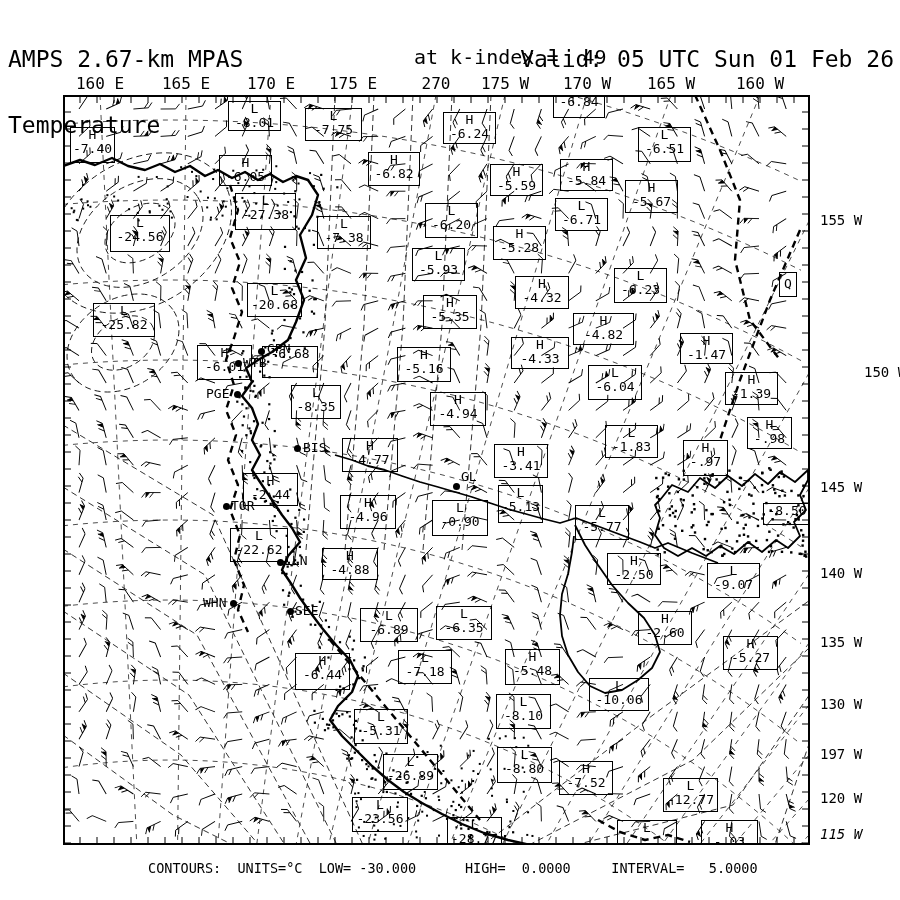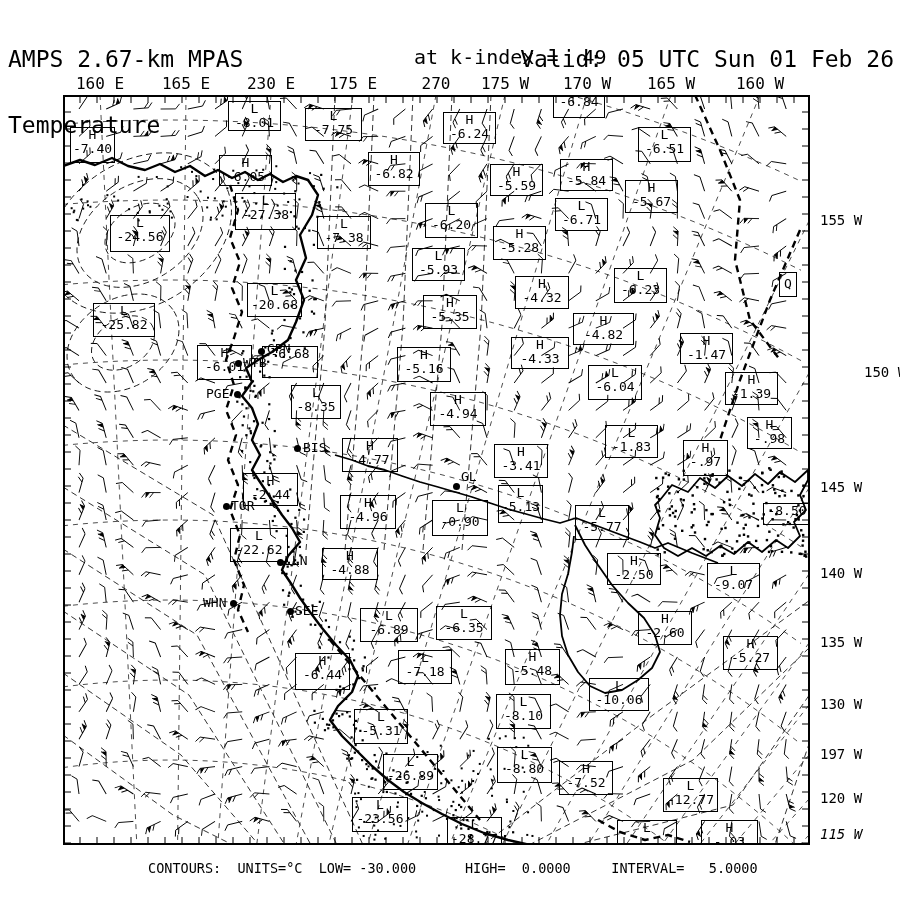--- a/index.html
+++ b/index.html
@@ -3197,21 +3197,21 @@
         <path d="M0,0 L15,0 M15,0 L19,-5"></path>
       </g>
     </svg>
   
 <div class="marker" style="left: 7px; top: 32px; width: 45px; height: 36px;"><div class="ml">H</div><div class="mv">-7.40</div></div><div class="marker" style="left: 165px; top: 6px; width: 53px; height: 30px;"><div class="ml">L</div><div class="mv">-8.01</div></div><div class="marker" style="left: 242px; top: 13px; width: 57px; height: 33px;"><div class="ml">L</div><div class="mv">-7.75</div></div><div class="marker" style="left: 380px; top: 17px; width: 53px; height: 32px;"><div class="ml">H</div><div class="mv">-6.24</div></div><div class="marker" style="left: 490px; top: 0px; width: 52px; height: 23px; border-top: none;"><div class="mv">-6.84</div></div><div class="marker" style="left: 575px; top: 32px; width: 53px; height: 35px;"><div class="ml">L</div><div class="mv">-6.51</div></div><div class="marker" style="left: 156px; top: 60px; width: 53px; height: 31px;"><div class="ml">H</div><div class="mv">-6.05</div></div><div class="marker" style="left: 305px; top: 57px; width: 52px; height: 34px;"><div class="ml">H</div><div class="mv">-6.82</div></div><div class="marker" style="left: 427px; top: 69px; width: 53px; height: 32px;"><div class="ml">H</div><div class="mv">-5.59</div></div><div class="marker" style="left: 497px; top: 64px; width: 53px; height: 32px;"><div class="ml">H</div><div class="mv">-5.84</div></div><div class="marker" style="left: 562px; top: 85px; width: 53px; height: 33px;"><div class="ml">H</div><div class="mv">-5.67</div></div><div class="marker" style="left: 492px; top: 103px; width: 53px; height: 33px;"><div class="ml">L</div><div class="mv">-6.71</div></div><div class="marker" style="left: 172px; top: 98px; width: 61px; height: 37px;"><div class="ml">L</div><div class="mv">-27.38</div></div><div class="marker" style="left: 47px; top: 120px; width: 60px; height: 37px;"><div class="ml">L</div><div class="mv">-24.56</div></div><div class="marker" style="left: 254px; top: 121px; width: 54px; height: 33px;"><div class="ml">L</div><div class="mv">-7.38</div></div><div class="marker" style="left: 362px; top: 108px; width: 53px; height: 35px;"><div class="ml">L</div><div class="mv">-6.20</div></div><div class="marker" style="left: 430px; top: 131px; width: 53px; height: 34px;"><div class="ml">H</div><div class="mv">-5.28</div></div><div class="marker" style="left: 349px; top: 153px; width: 53px; height: 33px;"><div class="ml">L</div><div class="mv">-5.93</div></div><div class="marker" style="left: 452px; top: 181px; width: 54px; height: 33px;"><div class="ml">H</div><div class="mv">-4.32</div></div><div class="marker" style="left: 360px; top: 200px; width: 54px; height: 34px;"><div class="ml">H</div><div class="mv">-5.35</div></div><div class="marker" style="left: 551px; top: 173px; width: 53px; height: 35px;"><div class="ml">L</div><div class="mv">-6.23</div></div><div class="marker" style="left: 184px; top: 188px; width: 55px; height: 34px;"><div class="ml">L</div><div class="mv">-20.68</div></div><div class="marker" style="left: 30px; top: 208px; width: 62px; height: 34px;"><div class="ml">L</div><div class="mv">-25.82</div></div><div class="marker" style="left: 510px; top: 218px; width: 61px; height: 32px;"><div class="ml">H</div><div class="mv">-4.82</div></div><div class="marker" style="left: 617px; top: 238px; width: 53px; height: 31px;"><div class="ml">H</div><div class="mv">-1.47</div></div><div class="marker" style="left: 134px; top: 250px; width: 55px; height: 35px;"><div class="ml">H</div><div class="mv">-6.01</div></div><div class="marker" style="left: 199px; top: 251px; width: 56px; height: 32px;"><div class="mv">-6.68</div></div><div class="marker" style="left: 334px; top: 252px; width: 54px; height: 35px;"><div class="ml">H</div><div class="mv">-5.16</div></div><div class="marker" style="left: 448px; top: 242px; width: 58px; height: 32px;"><div class="ml">H</div><div class="mv">-4.33</div></div><div class="marker" style="left: 525px; top: 270px; width: 54px; height: 35px;"><div class="ml">L</div><div class="mv">-6.04</div></div><div class="marker" style="left: 662px; top: 277px; width: 53px; height: 33px;"><div class="ml">H</div><div class="mv">-1.39</div></div><div class="marker" style="left: 228px; top: 290px; width: 50px; height: 34px;"><div class="ml">L</div><div class="mv">-8.35</div></div><div class="marker" style="left: 367px; top: 297px; width: 56px; height: 34px;"><div class="ml">H</div><div class="mv">-4.94</div></div><div class="marker" style="left: 684px; top: 322px; width: 45px; height: 32px;"><div class="ml">H</div><div class="mv">-.98</div></div><div class="marker" style="left: 542px; top: 330px; width: 53px; height: 33px;"><div class="ml">L</div><div class="mv">-1.83</div></div><div class="marker" style="left: 279px; top: 343px; width: 56px; height: 34px;"><div class="ml">H</div><div class="mv">-4.77</div></div><div class="marker" style="left: 431px; top: 349px; width: 54px; height: 34px;"><div class="ml">H</div><div class="mv">-3.41</div></div><div class="marker" style="left: 620px; top: 345px; width: 45px; height: 36px;"><div class="ml">H</div><div class="mv">-.97</div></div><div class="marker" style="left: 180px; top: 378px; width: 55px; height: 33px;"><div class="ml">H</div><div class="mv">-2.44</div></div><div class="marker" style="left: 435px; top: 390px; width: 45px; height: 38px;"><div class="ml">L</div><div class="mv">-5.13</div></div><div class="marker" style="left: 277px; top: 400px; width: 56px; height: 34px;"><div class="ml">H</div><div class="mv">-4.96</div></div><div class="marker" style="left: 369px; top: 405px; width: 56px; height: 36px;"><div class="ml">L</div><div class="mv">-0.90</div></div><div class="marker" style="left: 700px; top: 408px; width: 47px; height: 22px; border-right: none;"><div class="mv">-8.50</div></div><div class="marker" style="left: 512px; top: 410px; width: 54px; height: 35px;"><div class="ml">L</div><div class="mv">-5.77</div></div><div class="marker" style="left: 167px; top: 433px; width: 58px; height: 34px;"><div class="ml">L</div><div class="mv">-22.62</div></div><div class="marker" style="left: 259px; top: 453px; width: 56px; height: 32px;"><div class="ml">H</div><div class="mv">-4.88</div></div><div class="marker" style="left: 544px; top: 458px; width: 54px; height: 32px;"><div class="ml">H</div><div class="mv">-2.50</div></div><div class="marker" style="left: 644px; top: 468px; width: 53px; height: 35px;"><div class="ml">L</div><div class="mv">-9.07</div></div><div class="marker" style="left: 297px; top: 513px; width: 58px; height: 34px;"><div class="ml">L</div><div class="mv">-6.89</div></div><div class="marker" style="left: 373px; top: 511px; width: 56px; height: 34px;"><div class="ml">L</div><div class="mv">-6.35</div></div><div class="marker" style="left: 575px; top: 516px; width: 54px; height: 34px;"><div class="ml">H</div><div class="mv">-2.60</div></div><div class="marker" style="left: 660px; top: 541px; width: 55px; height: 34px;"><div class="ml">H</div><div class="mv">-5.27</div></div><div class="marker" style="left: 335px; top: 555px; width: 54px; height: 34px;"><div class="ml">L</div><div class="mv">-7.18</div></div><div class="marker" style="left: 442px; top: 554px; width: 55px; height: 36px;"><div class="ml">H</div><div class="mv">-5.48</div></div><div class="marker" style="left: 232px; top: 558px; width: 55px; height: 37px;"><div class="ml">H</div><div class="mv">-6.44</div></div><div class="marker" style="left: 526px; top: 583px; width: 60px; height: 33px;"><div class="ml">L</div><div class="mv">-10.06</div></div><div class="marker" style="left: 433px; top: 599px; width: 55px; height: 35px;"><div class="ml">L</div><div class="mv">-8.10</div></div><div class="marker" style="left: 291px; top: 614px; width: 54px; height: 35px;"><div class="ml">L</div><div class="mv">-5.31</div></div><div class="marker" style="left: 434px; top: 652px; width: 55px; height: 36px;"><div class="ml">L</div><div class="mv">-8.80</div></div><div class="marker" style="left: 320px; top: 659px; width: 55px; height: 36px;"><div class="ml">L</div><div class="mv">-26.89</div></div><div class="marker" style="left: 496px; top: 666px; width: 54px; height: 34px;"><div class="ml">H</div><div class="mv">-7.52</div></div><div class="marker" style="left: 600px; top: 683px; width: 55px; height: 34px;"><div class="ml">L</div><div class="mv">-12.77</div></div><div class="marker" style="left: 289px; top: 702px; width: 56px; height: 35px;"><div class="ml">L</div><div class="mv">-23.56</div></div><div class="marker" style="left: 384px; top: 722px; width: 55px; height: 28px; border-bottom: none;"><div class="ml">L</div><div class="mv">-28.77</div></div><div class="marker" style="left: 554px; top: 725px; width: 60px; height: 25px; border-bottom: none;"><div class="ml">L</div></div><div class="marker" style="left: 638px; top: 725px; width: 57px; height: 25px; border-bottom: none;"><div class="ml">H</div><div class="mv">-.03</div></div><div class="marker" style="left: 716px; top: 177px; width: 18px; height: 25px;"><div class="ml" style="line-height: 21px;">Q</div></div><div class="station" style="left: 204px; top: 246px;">GPN</div><div class="dot" style="left: 195px; top: 253px;"></div><div class="station" style="left: 180px; top: 260px;">WTB</div><div class="dot" style="left: 172px; top: 265px;"></div><div class="station" style="left: 143px; top: 291px;">PGE</div><div class="dot" style="left: 171px; top: 296px;"></div><div class="station" style="left: 240px; top: 345px;">BIS</div><div class="dot" style="left: 231px; top: 350px;"></div><div class="station" style="left: 168px; top: 403px;">TOR</div><div class="dot" style="left: 160px; top: 408px;"></div><div class="station" style="left: 221px; top: 458px;">LLN</div><div class="dot" style="left: 214px; top: 464px;"></div><div class="station" style="left: 140px; top: 500px;">WHN</div><div class="dot" style="left: 167px; top: 505px;"></div><div class="station" style="left: 232px; top: 508px;">SEE</div><div class="dot" style="left: 224px; top: 513px;"></div><div class="station" style="left: 398px; top: 374px;">GL</div><div class="dot" style="left: 390px; top: 388px;"></div></div>
 
 <div id="footer" class="abs">CONTOURS:  UNITS=°C  LOW= -30.000      HIGH=  0.0000     INTERVAL=   5.0000</div>
 
 <span class="topLabel" style="left: 100px;">160 E</span>
 <span class="topLabel" style="left: 186px; text-align: right;">165 E</span>
-<span class="topLabel" style="left: 271px;">230 E</span>
+<span class="topLabel" style="left: 271px;">170 E</span>
 <span class="topLabel" style="left: 353px;">175 E</span>
 <span class="topLabel" style="left: 436px;">270</span>
 <span class="topLabel" style="left: 505px;">175 W</span>
 <span class="topLabel" style="left: 587px;">170 W</span>
 <span class="topLabel" style="left: 671px;">165 W</span>
 <span class="topLabel" style="left: 760px;">160 W</span>
 <span class="rightLabel" style="top: 212px;">155 W</span>
 <span class="rightLabel" style="top: 364px; margin-left: 44px;">150 W</span>
 <span class="rightLabel" style="top: 479px;">145 W</span>
 <span class="rightLabel" style="top: 565px;">140 W</span>

